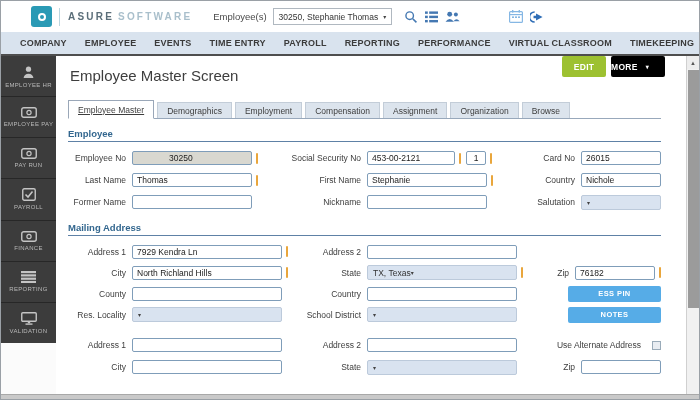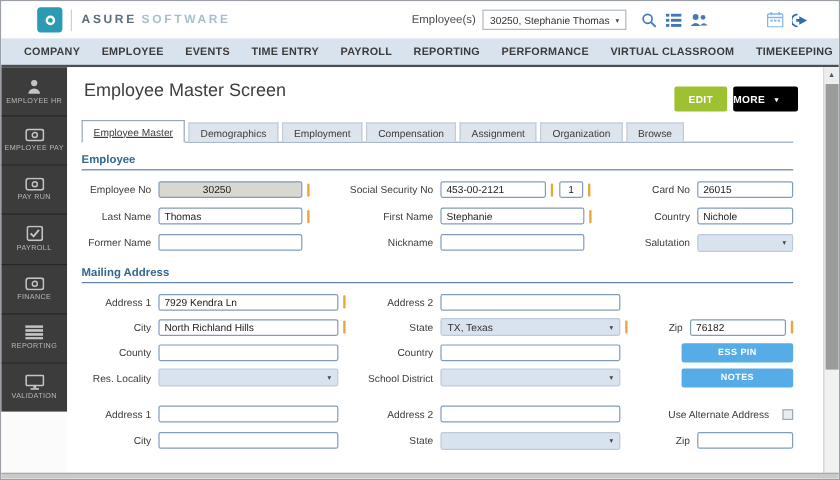--- a/index.html
+++ b/index.html
@@ -1,22 +1,22 @@
 <!DOCTYPE html>
 <html><head>
 <meta charset="utf-8">
 <style>
   * { margin:0; padding:0; box-sizing:border-box; }
   body { background:#e8e8e8; font-family:"Liberation Sans", sans-serif; }
   .window { width:700px; height:400px; border:1px solid #9aa0a6; background:#fff;
             position:relative; overflow:hidden; }
 
   
-  .topbar { height:31px; display:flex; align-items:center; justify-content:space-between;
-            padding:0 26px 0 30px; background:#fff; }
+  .topbar { height:31px; display:flex; align-items:center; justify-content:flex-start;
+            padding:0 26px 0 30px; background:#fff;gap:21px; }
   .brand { display:flex; align-items:center; }
   .logo { width:21px; height:21px; background:#2a9ab5; border-radius:3px;
           display:flex; align-items:center; justify-content:center; margin-right:7px; }
   .logo-ring { width:8px; height:8px; border:2.5px solid #fff; border-radius:50%; }
   .brand-sep { width:1px; height:18px; background:#bcd6e0; margin-right:8px; }
   .b1 { color:#5b6e79; font-weight:bold; letter-spacing:2.2px; font-size:10px; }
   .b2 { color:#a9bfcb; font-weight:bold; letter-spacing:2.2px; font-size:10px; margin-left:4px; }
   .top-right { display:flex; align-items:center; }
   .emp-label { font-size:9.5px; color:#4a4a4a; margin-right:6px; }
   .emp-select { border:1px solid #b0b8c0; height:17px; display:flex; align-items:center;
@@ -47,21 +47,21 @@
   
   .scrollbar { position:absolute; top:0; right:0; width:13px; height:100%;
                background:#f1f1f1; border-left:1px solid #d0d0d0; z-index:6; }
   .sb-btn { height:13px; display:flex; align-items:center; justify-content:center;
             font-size:6px; color:#555; background:#ededed; cursor:pointer; }
   .sb-thumb { position:absolute; top:14px; left:1px; width:11px; height:238px;
               background:#9b9b9b; cursor:grab; }
 
   
   .page-title { font-size:15px; color:#3e3e3e; font-weight:400; margin:11px 0 0 2px; }
-  .btns { position:absolute; top:16px; right:34px; display:flex; gap:5px; }
+  .btns { position:absolute; top:0; right:34px; display:flex; gap:5px; }
   .btn-edit { width:44px; height:21px; background:#9dc131; color:#fff; font-size:8.5px;
               font-weight:bold; display:flex; align-items:center; justify-content:center;
               border-radius:2px; cursor:pointer; letter-spacing:0.3px; }
   .btn-more { width:54px; height:21px; background:#000000; color:#fff; font-size:8.5px;
               font-weight:bold; display:flex; align-items:center; justify-content:flex-start;
               gap:8px; border-radius:2px; cursor:pointer; letter-spacing:0.3px; }
   .btn-more .caret { color:#fff; margin:0; }
 
   
   .tabs { display:flex; margin-top:16px; align-items:flex-end; border-bottom:1px solid #98a8bb;
@@ -84,21 +84,21 @@
   .lbl { font-size:8.5px; color:#3d3d3d; text-align:right; margin-right:6px; white-space:nowrap; }
   .c1 .lbl { width:58px; }
   .c2 .lbl { width:72px; }
   .inp { height:14px; border:1px solid #7f9db9; border-radius:2px; font-size:8.5px;
          padding:0 4px; color:#222; font-family:inherit; background:#fff; }
   .inp.ro { background:#d9d8d0;padding-left:36px; }
   .w150 { width:150px; } .w120 { width:120px; } .w88 { width:88px; }
   .w80 { width:80px; } .w20 { width:20px; text-align:center; }
   .req { width:2px; height:11px; background:#e9a63c; margin-left:4px; border-radius:1px; flex:none; }
   .dd { height:15px; background:#d9e3f0; border:1px solid #bccadb; border-radius:2px;
-        display:flex; align-items:center; justify-content:space-between; padding:0 5px;
+        display:flex; align-items:center; justify-content:flex-start; padding:0 5px;
         font-size:8.5px; color:#333; cursor:pointer; }
   .dda { font-size:6px; color:#444; }
   .btn-blue { width:93px; height:16px; background:#56ace7; color:#fff; font-size:7.5px;
               font-weight:bold; display:flex; align-items:center; justify-content:center;
               border-radius:2px; letter-spacing:0.4px; cursor:pointer; }
   .chk { width:9px; height:9px; border:1px solid #9aabb9; background:#e9edf2;
          margin-left:5px; cursor:pointer; }
 
   .bottom-strip { position:absolute; left:0; right:0; bottom:0; height:5px;
                   background:#c9c9c9; border-top:1px solid #a8a8a8; z-index:7; }

